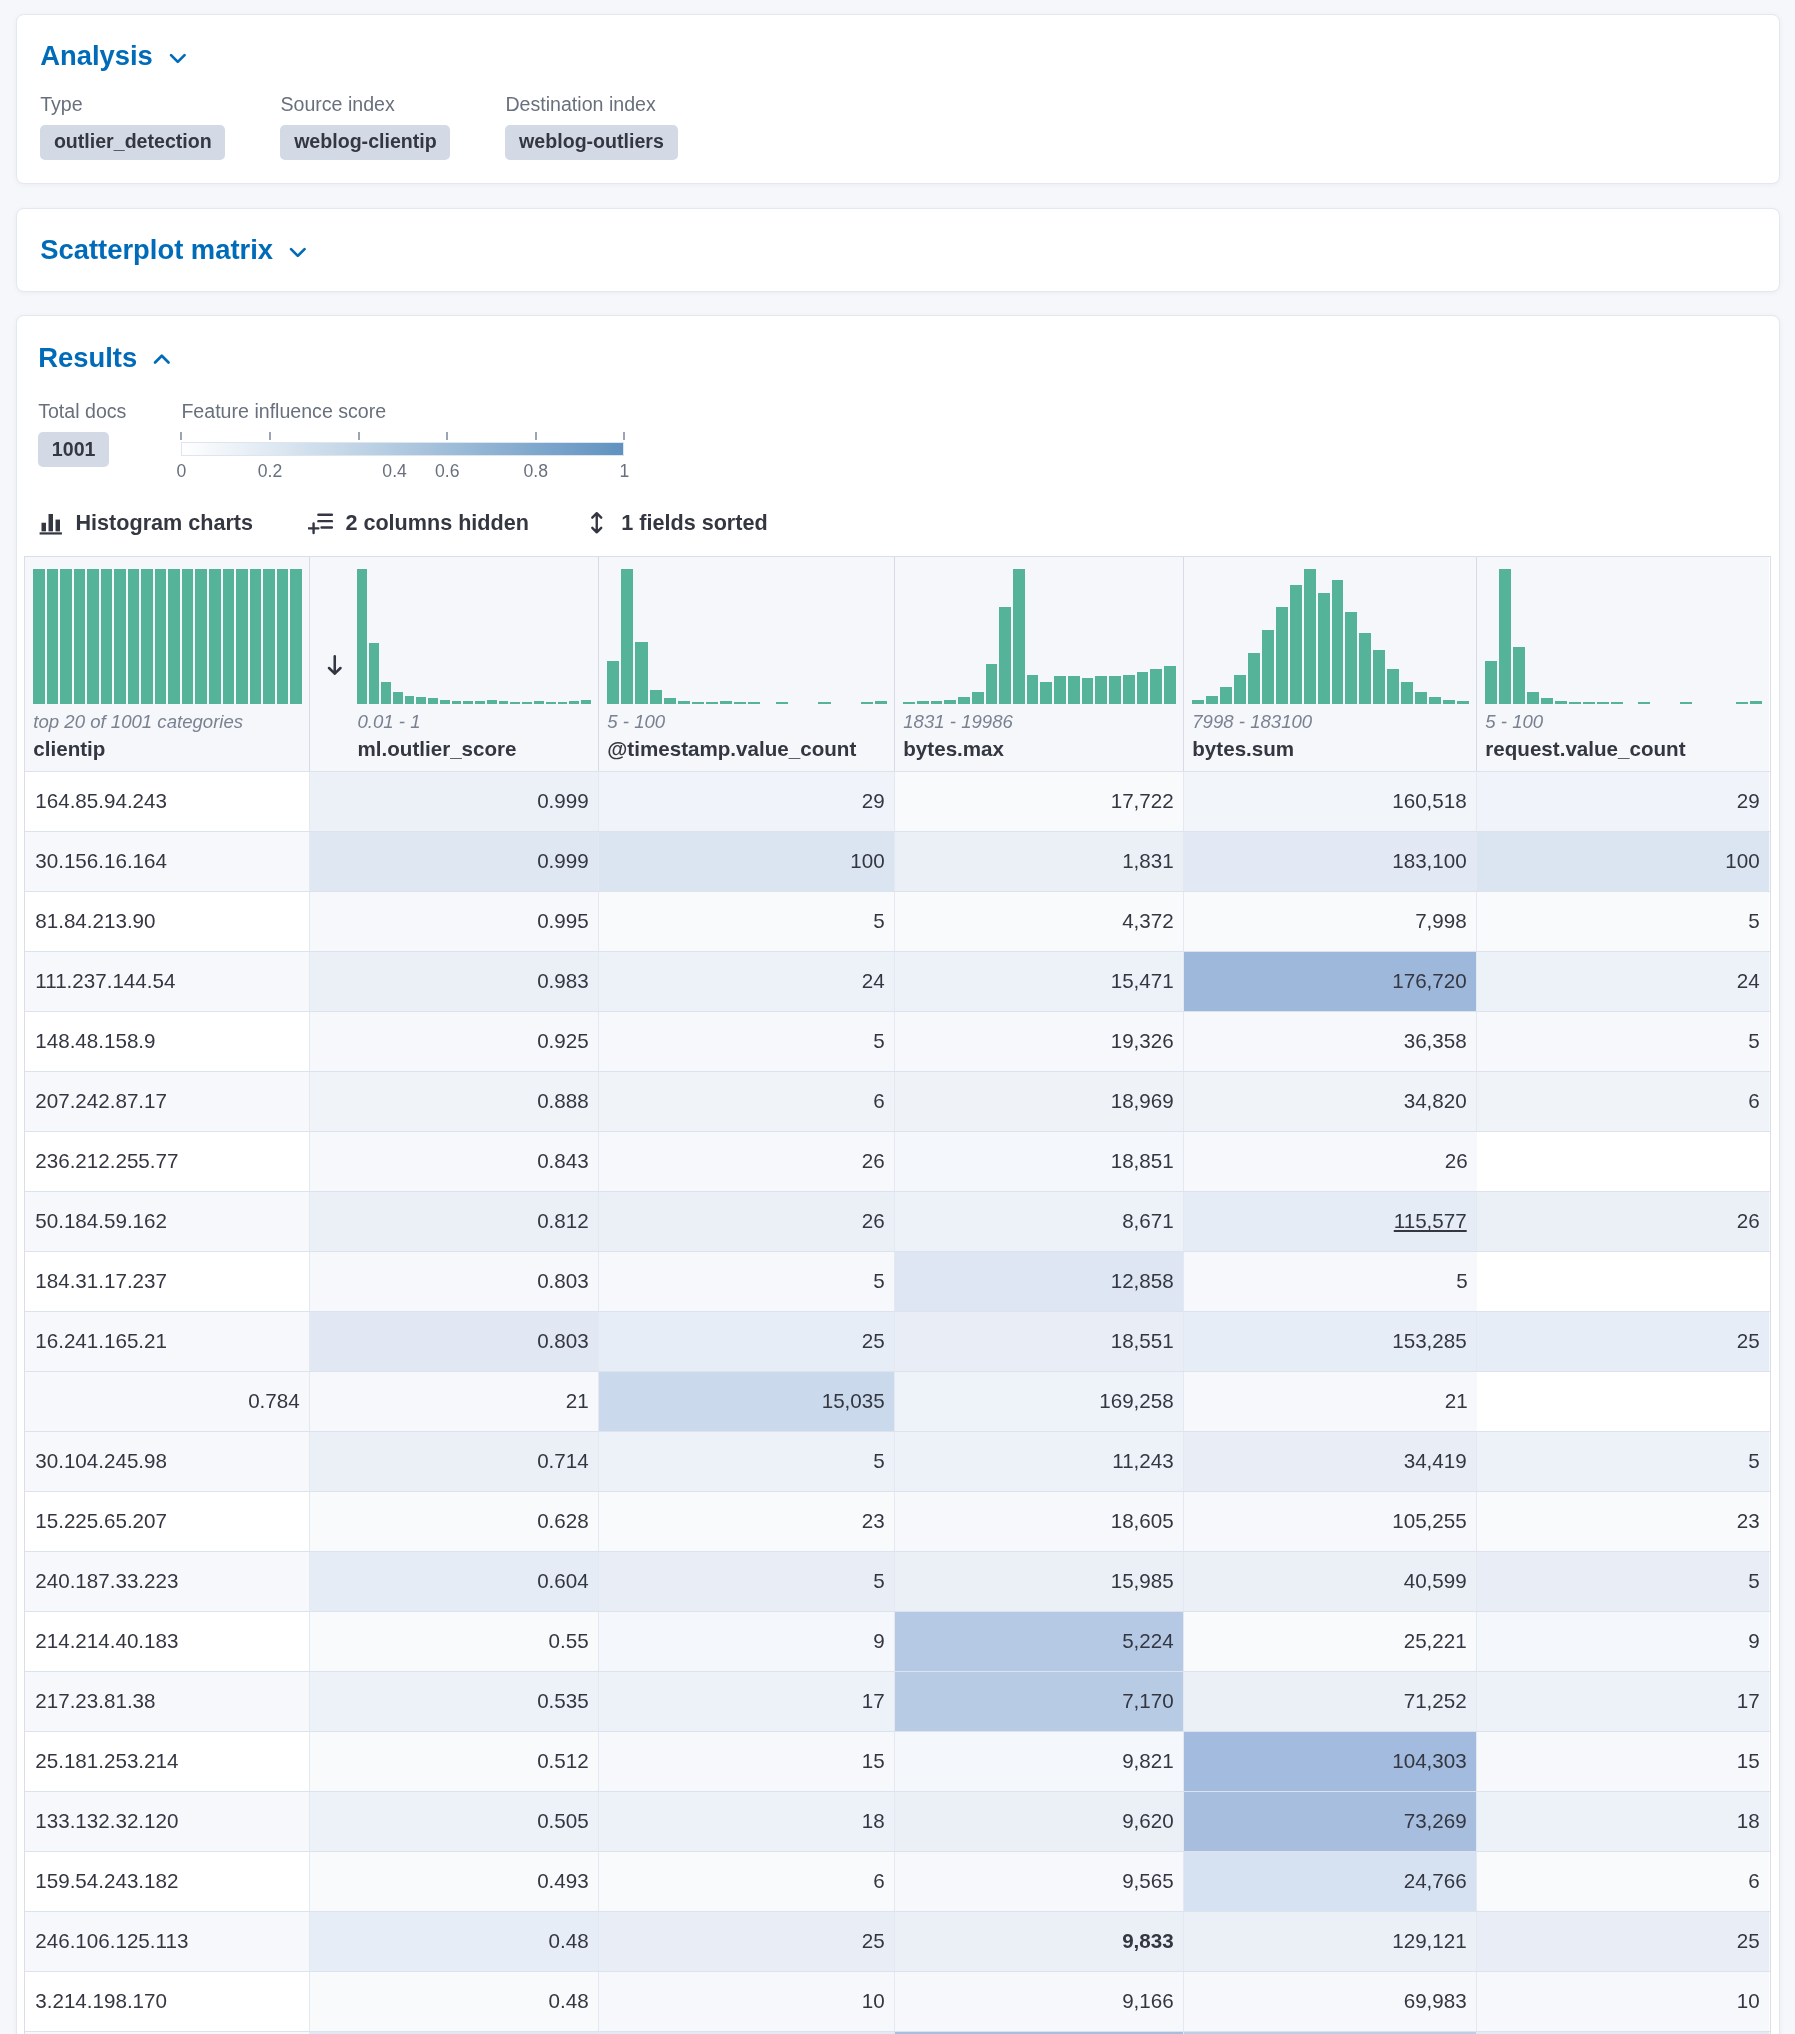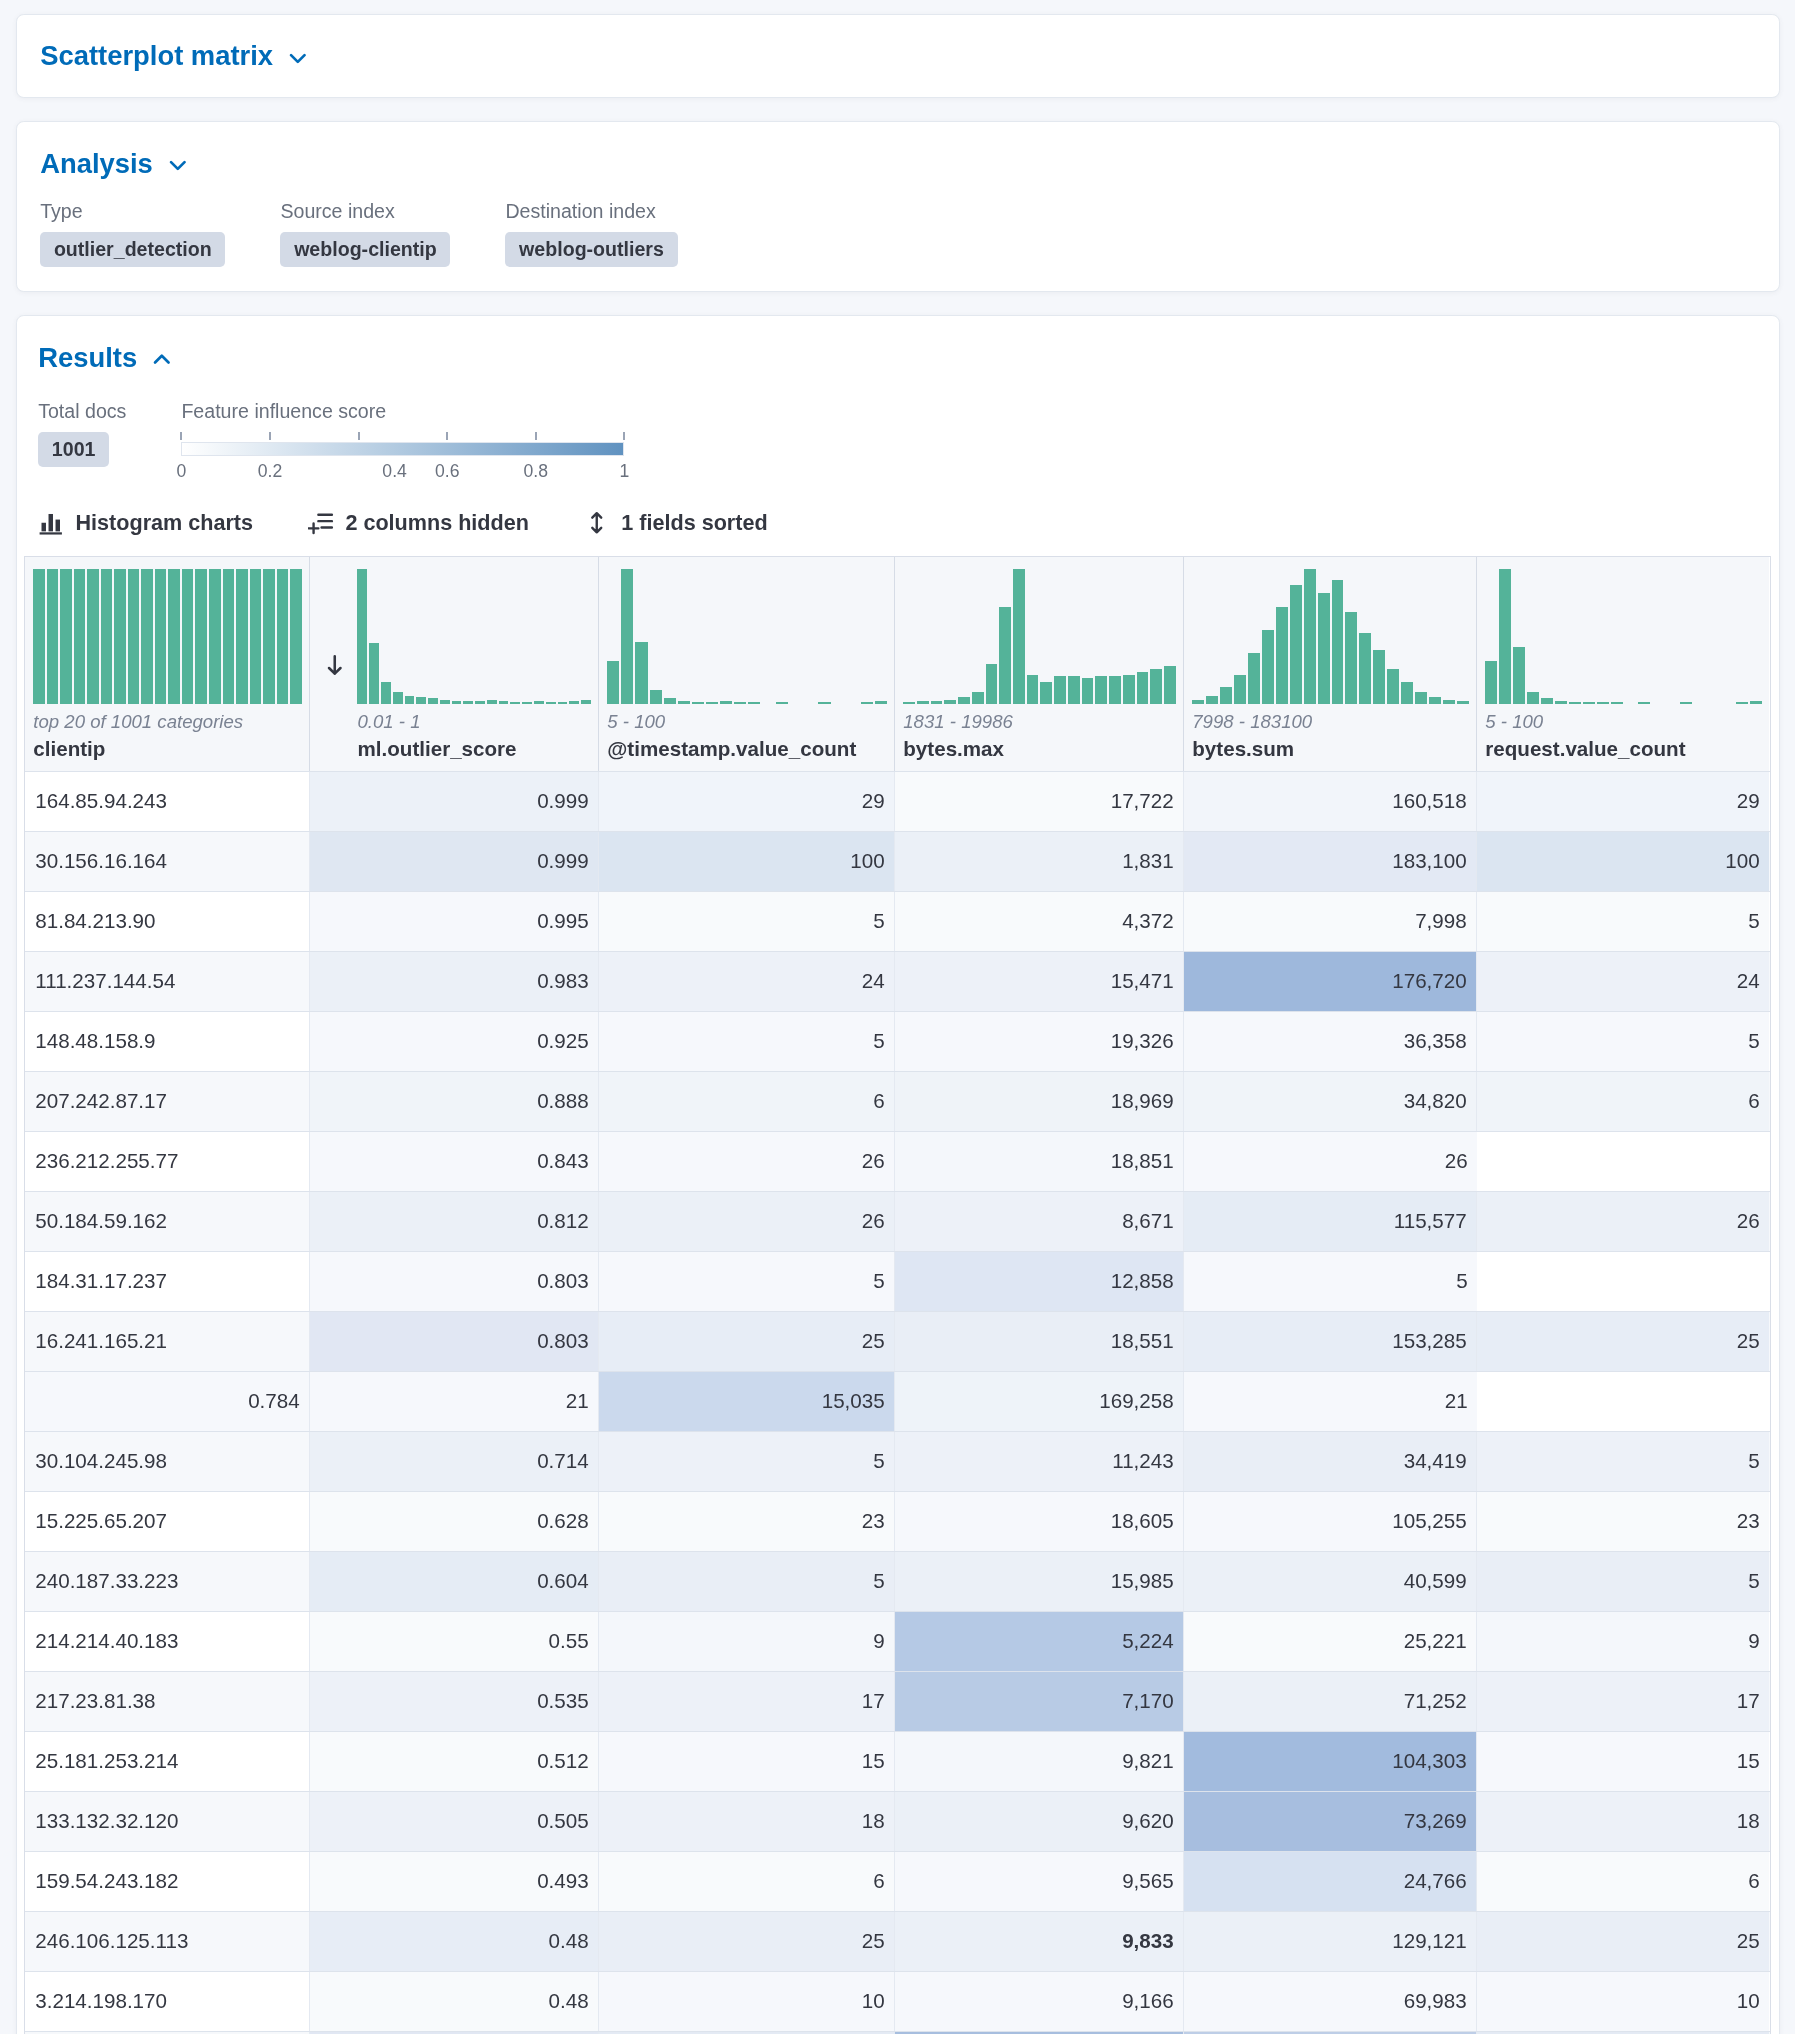--- a/index.html
+++ b/index.html
@@ -86,29 +86,20 @@
     display: flex; align-items: center; justify-content: flex-end;
     padding: 0 9.8px; font-size: 20.6px; overflow: hidden;
   }
   .grid-cell:last-child { border-right: none; }
   .grid-cell.left { justify-content: flex-start; }
 </style>
 </head>
 <body>
 
 <div class="page">
-
-  <section class="panel">
-    <button class="accordion-btn">
-      <span>Scatterplot matrix</span>
-      <svg class="chev" viewBox="0 0 16 16" fill="none" stroke="#006bb8" stroke-width="2" stroke-linecap="round" stroke-linejoin="round">
-          <path d="M3 6l5 5 5-5"></path>
-        </svg>
-    </button>
-  </section>
 
   <section class="panel">
     <button class="accordion-btn">
       <span>Analysis</span>
       <svg class="chev" viewBox="0 0 16 16" fill="none" stroke="#006bb8" stroke-width="2" stroke-linecap="round" stroke-linejoin="round">
           <path d="M3 6l5 5 5-5"></path>
         </svg>
     </button>
     <div class="fields-row">
       <div>
@@ -117,20 +108,29 @@
       </div>
       <div>
         <div class="field-label">Source index</div>
         <span class="badge">weblog-clientip</span>
       </div>
       <div>
         <div class="field-label">Destination index</div>
         <span class="badge">weblog-outliers</span>
       </div>
     </div>
+  </section>
+
+  <section class="panel">
+    <button class="accordion-btn">
+      <span>Scatterplot matrix</span>
+      <svg class="chev" viewBox="0 0 16 16" fill="none" stroke="#006bb8" stroke-width="2" stroke-linecap="round" stroke-linejoin="round">
+          <path d="M3 6l5 5 5-5"></path>
+        </svg>
+    </button>
   </section>
 
   <section class="panel results-panel">
     <button class="accordion-btn inset">
       <span>Results</span>
       <svg class="chev" viewBox="0 0 16 16" fill="none" stroke="#006bb8" stroke-width="2" stroke-linecap="round" stroke-linejoin="round">
           <path d="M3 10l5-5 5 5"></path>
         </svg>
     </button>
 
@@ -402,21 +402,21 @@
             <div class="grid-cell" style="background-color: rgba(70, 119, 189, 0.05);">0.843</div>
             <div class="grid-cell" style="background-color: rgba(70, 119, 189, 0.05);">26</div>
             <div class="grid-cell" style="background-color: rgba(70, 119, 189, 0.06);">18,851</div>
             <div class="grid-cell" style="background-color: rgba(70, 119, 189, 0.05);">26</div>
           </div>
           <div class="grid-row stripe">
             <div class="grid-cell left">50.184.59.162</div>
             <div class="grid-cell" style="background-color: rgba(70, 119, 189, 0.06);">0.812</div>
             <div class="grid-cell" style="background-color: rgba(70, 119, 189, 0.06);">26</div>
             <div class="grid-cell" style="background-color: rgba(70, 119, 189, 0.05);">8,671</div>
-            <div class="grid-cell" style="background-color: rgba(70, 119, 189, 0.09);">115,577</div>
+            <div class="grid-cell" style="background-color: rgba(70, 119, 189, 0.09); text-decoration: underline;">115,577</div>
             <div class="grid-cell" style="background-color: rgba(70, 119, 189, 0.06);">26</div>
           </div>
           <div class="grid-row">
             <div class="grid-cell left">184.31.17.237</div>
             <div class="grid-cell" style="background-color: rgba(70, 119, 189, 0.05);">0.803</div>
             <div class="grid-cell" style="background-color: rgba(70, 119, 189, 0.05);">5</div>
             <div class="grid-cell" style="background-color: rgba(70, 119, 189, 0.18);">12,858</div>
             <div class="grid-cell" style="background-color: rgba(70, 119, 189, 0.05);">5</div>
           </div>
           <div class="grid-row stripe">

